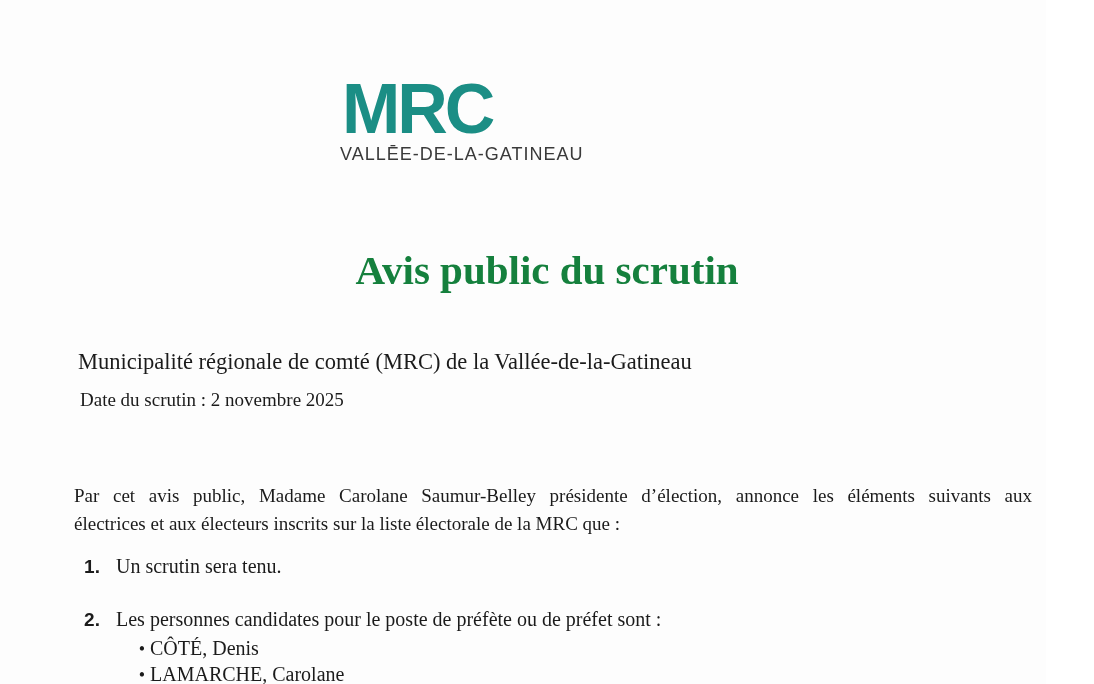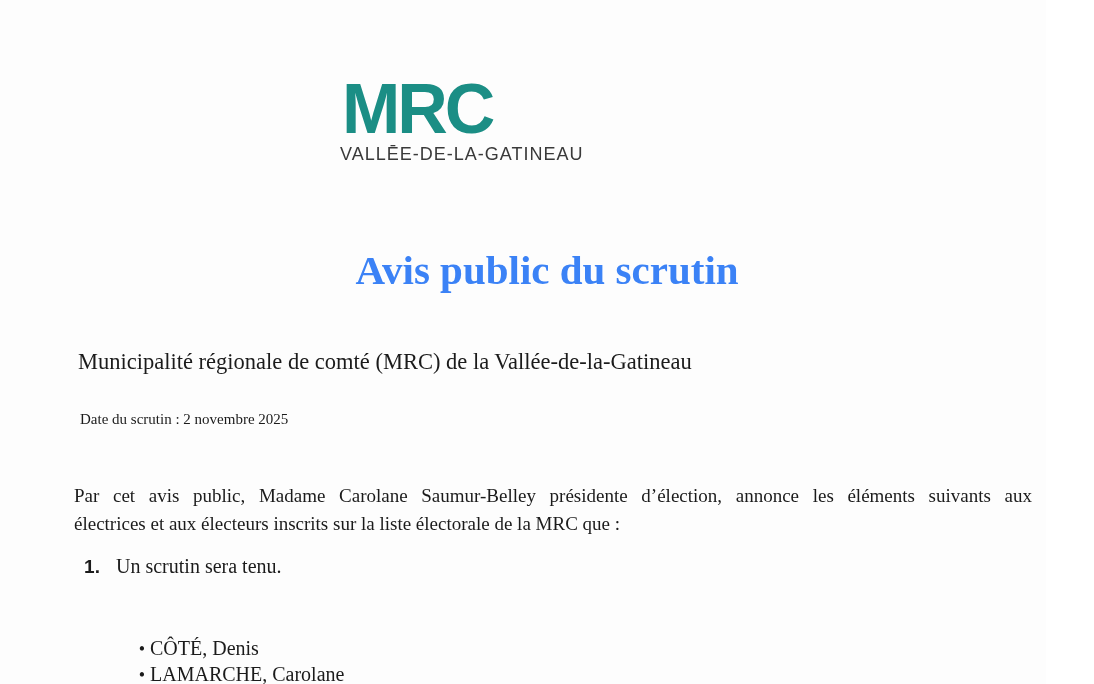--- a/index.html
+++ b/index.html
@@ -30,30 +30,30 @@
     white-space:nowrap;
   }
   
   .title {
     position:absolute; top:246px; left:0; width:1094px;
     margin:0;
     text-align:center;
     font-family:"Liberation Serif", serif;
     font-weight:700;
     font-size:41px;
-    color:#3b82f6;
+    color:#15803d;
   }
   
   .muni-line {
     position:absolute; top:349px; left:78px;
     font-size:22.5px; white-space:nowrap;
   }
   .date-line {
-    position:absolute; top:411px; left:80px;
-    font-size:15px; white-space:nowrap;
+    position:absolute; top:389px; left:80px;
+    font-size:19px; white-space:nowrap;
   }
   .intro {
     position:absolute; top:482px; left:74px; width:958px;
     font-size:19px; line-height:27.5px;
   }
   .intro .jline { display:block; text-align:justify; text-align-last:justify; }
   .intro .nline { display:block; }
   
   .list-item { position:absolute; left:72px; white-space:nowrap;text-align:center; }
   .list-item .num {
@@ -90,20 +90,24 @@
   <div class="intro">
     <span class="jline">Par cet avis public, Madame Carolane Saumur-Belley présidente d’élection, annonce les éléments suivants aux</span>
     <span class="nline">électrices et aux électeurs inscrits sur la liste électorale de la MRC que :</span>
   </div>
 
   <div class="list-item li-0">
     <span class="num">1.</span>
     <span class="itext">Un scrutin sera tenu.</span>
   </div>
 
+  <div class="list-item li-1">
+    <span class="num">2.</span>
+    <span class="itext">Les personnes candidates pour le poste de préfète ou de préfet sont :</span>
+  </div>
 
   <div class="bullet-row br-0">
     <span class="bullet">•</span>
     <span>CÔTÉ, Denis</span>
   </div>
 
   <div class="bullet-row br-1">
     <span class="bullet">•</span>
     <span>LAMARCHE, Carolane</span>
   </div>

